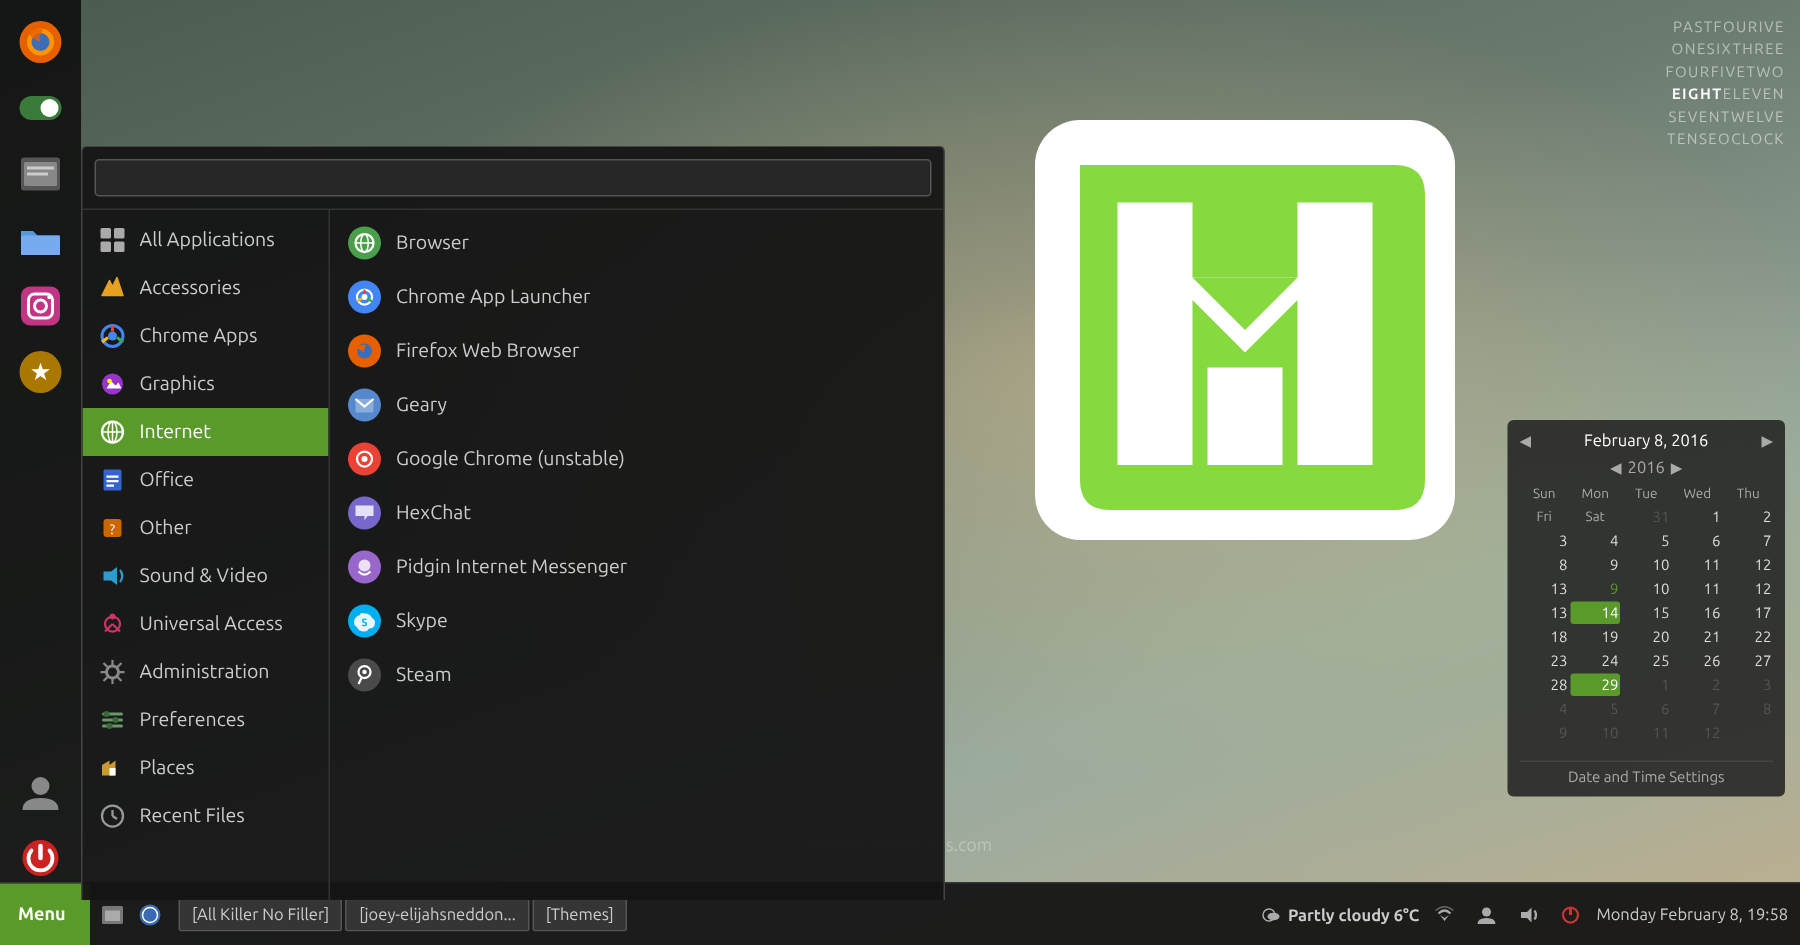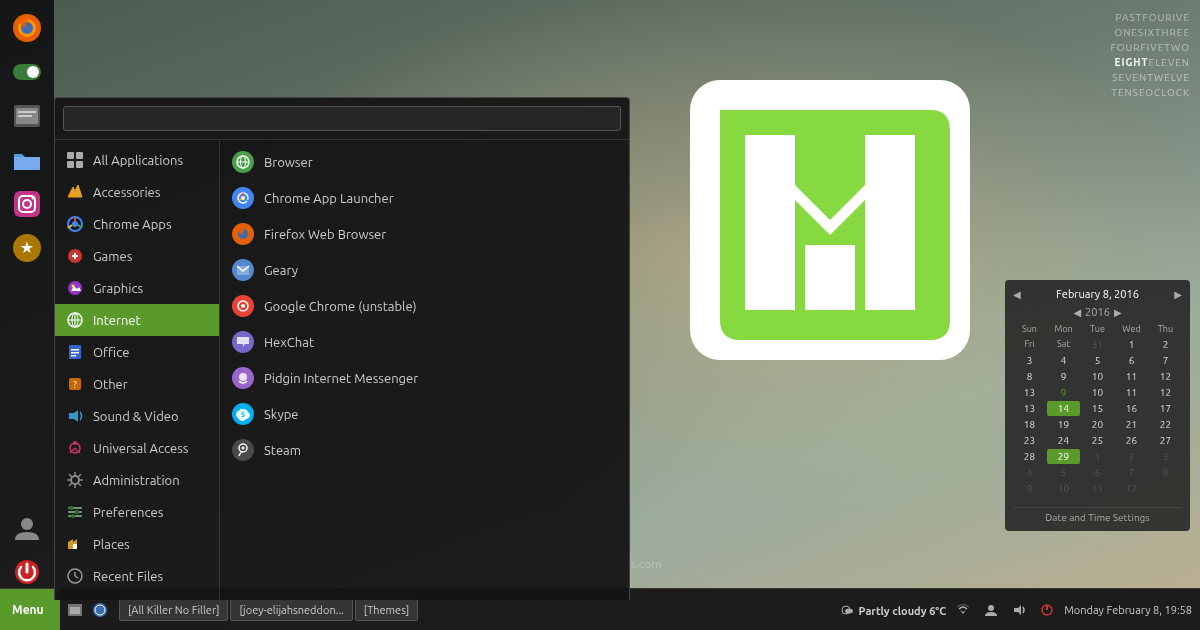--- a/index.html
+++ b/index.html
@@ -329,21 +329,21 @@
     }
 
     .cal-day-header {
       text-align: center;
       color: #aaa;
       font-size: 9px;
       padding: 2px 0;
     }
 
     .cal-day {
-      text-align: center;
+      text-align: right;
       padding: 2px 1px;
       font-size: 10px;
       cursor: pointer;
       border-radius: 2px;
     }
 
     .cal-day.today {
       background: #5a9a2a;
       color: white;
       border-radius: 2px;
@@ -597,30 +597,20 @@
                 <circle cx="9" cy="9" r="7" fill="none" stroke="#4285f4" stroke-width="2"></circle>
                 <circle cx="9" cy="9" r="3" fill="#4285f4"></circle>
                 <line x1="9" y1="2" x2="9" y2="6" stroke="#ea4335" stroke-width="2"></line>
                 <line x1="2" y1="13" x2="6" y2="10" stroke="#fbbc04" stroke-width="2"></line>
                 <line x1="16" y1="13" x2="12" y2="10" stroke="#34a853" stroke-width="2"></line>
               </svg>
           </div>
           <span>Chrome Apps</span>
         </div>
 
-        <div class="menu-cat-item">
-          <div class="cat-icon">
-            <svg width="18" height="18" viewBox="0 0 18 18">
-                <circle cx="9" cy="9" r="7" fill="#cc3333"></circle>
-                <rect x="6" y="8" width="6" height="2" fill="white"></rect>
-                <rect x="8" y="6" width="2" height="6" fill="white"></rect>
-              </svg>
-          </div>
-          <span>Games</span>
-        </div>
 
         <div class="menu-cat-item">
           <div class="cat-icon">
             <svg width="18" height="18" viewBox="0 0 18 18">
                 <circle cx="9" cy="9" r="7" fill="#9933cc"></circle>
                 <path d="M5 12 L8 7 L11 10 L13 8 L15 12 Z" fill="white"></path>
                 <circle cx="7" cy="7" r="1.5" fill="yellow"></circle>
               </svg>
           </div>
           <span>Graphics</span>

